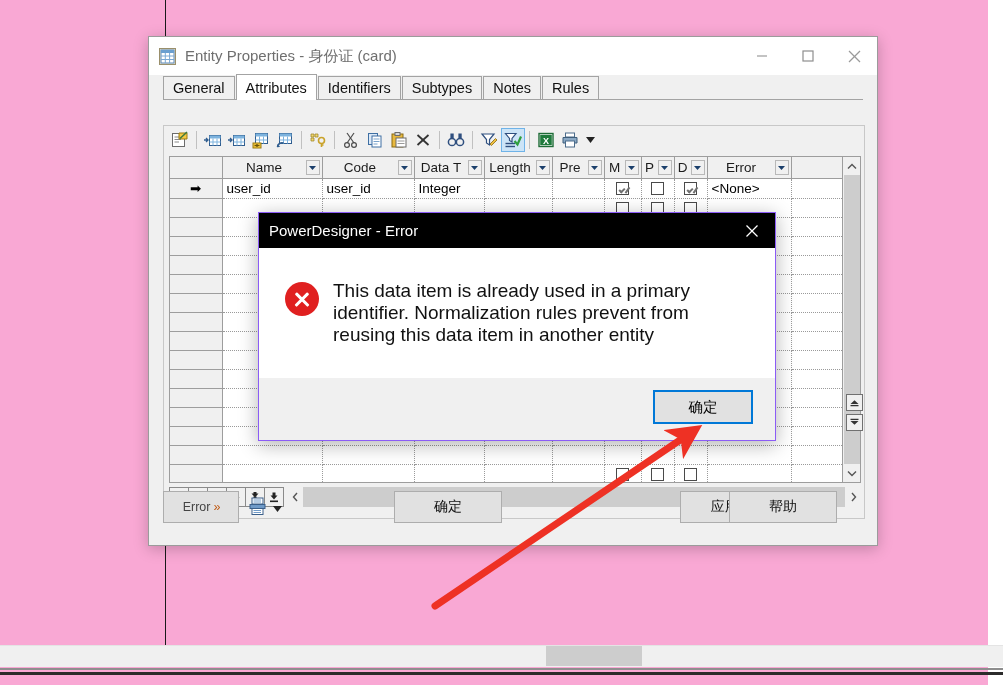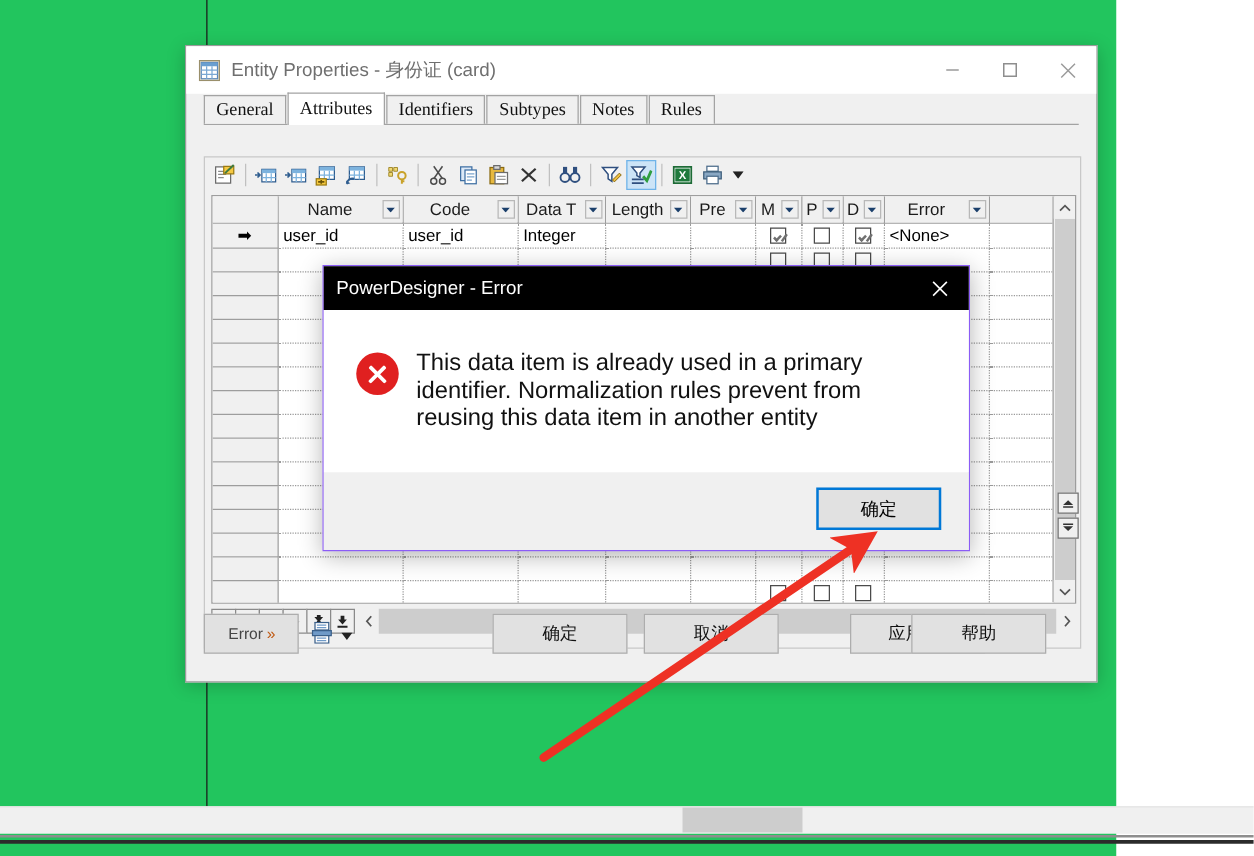--- a/index.html
+++ b/index.html
@@ -5,21 +5,21 @@
   * { box-sizing: border-box; }
   html, body {
     margin: 0; padding: 0;
     width: 1003px; height: 685px;
     overflow: hidden;
     background: #ffffff;
     font-family: "Liberation Sans", sans-serif;
     font-size: 13px;
     color: #000;
   }
-  #root { position: relative; width: 893px; height: 685px; background:#22c55e; }
+  #root { position: relative; width: 988px; height: 685px; background:#f9a8d4; }
 
   
   .bg-vline {
     position: absolute; left: 165px; top: 0; width: 1px; height: 645px;
     background: #1a1a1a;
   }
   .bg-scroll-track {
     position: absolute; left: 0; top: 645px; width: 1003px; height: 22px;
     background: #f0f0f0; border-top: 1px solid #e4e4e4;
   }
@@ -58,21 +58,21 @@
   .win-ctrls { position: absolute; right: 0; top: 0; height: 38px; display: flex; }
   .win-btn {
     width: 46px; height: 38px; display: flex; align-items: center; justify-content: center;
     color: #6f6f6f;
   }
   .win-btn svg { display: block; }
 
   
   .tabstrip {
     position: relative; height: 25px; margin-left: 14px; margin-right: 14px;
-    display: flex; align-items: flex-end; border-bottom: 1px solid #a3a3a3; font-family: Liberation Serif, serif;
+    display: flex; align-items: flex-end; border-bottom: 1px solid #a3a3a3;
   }
   .tab {
     height: 23px; padding: 0 9px; display: flex; align-items: center;
     font-size: 14.5px; background: #f0f0f0; border: 1px solid #a3a3a3;
     border-bottom: none; margin-right: 1px; color: #111;
   }
   .tab.active {
     background: #ffffff; height: 26px; margin-bottom: -1px; position: relative; z-index: 2;
     font-weight: normal;
   }
@@ -841,21 +841,20 @@
               <line x1="4.5" y1="15.5" x2="12" y2="15.5" stroke="#6f9ac8"></line>
           </svg>
         </span>
         <span>
           <svg width="9" height="6" viewBox="0 0 9 6">
               <path d="M0 0 L9 0 L4.5 6 Z" fill="#222"></path>
             </svg>
         </span>
       </div>
       <div class="btn ok">确定</div>
-      <div class="btn cancel">取消</div>
       <div class="btn apply">应用(A)</div>
       <div class="btn help">帮助</div>
     </div>
   </div>
 
   <div id="dlg">
     <div class="dlg-title">
       <span class="t">PowerDesigner - Error</span>
       <div class="dlg-x">
         <svg width="14" height="14" viewBox="0 0 14 14">

